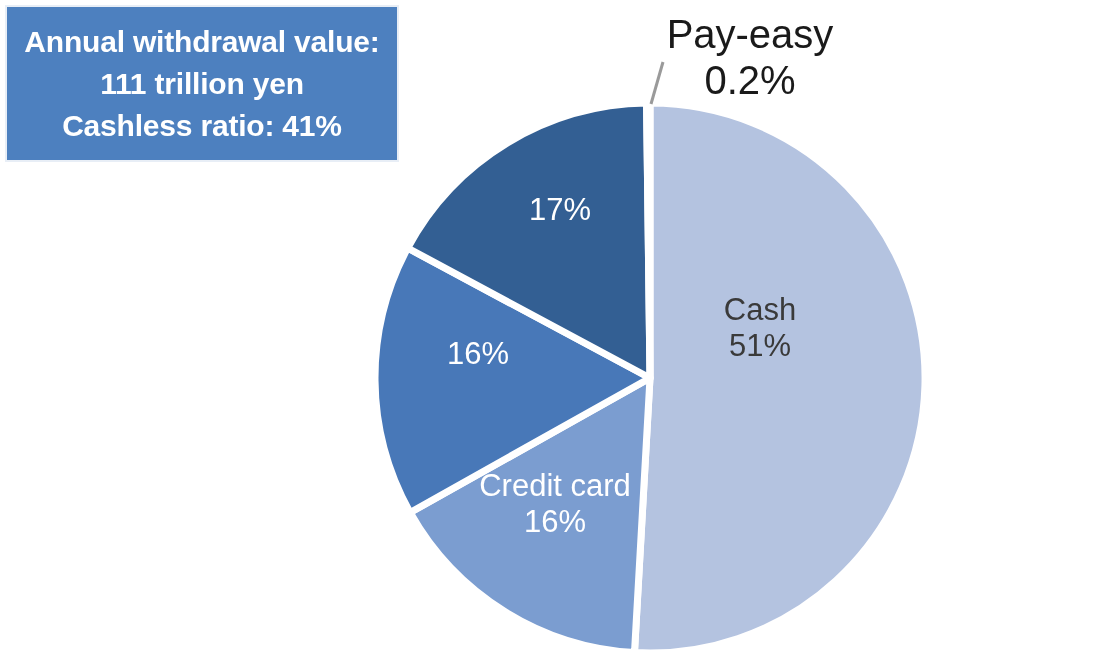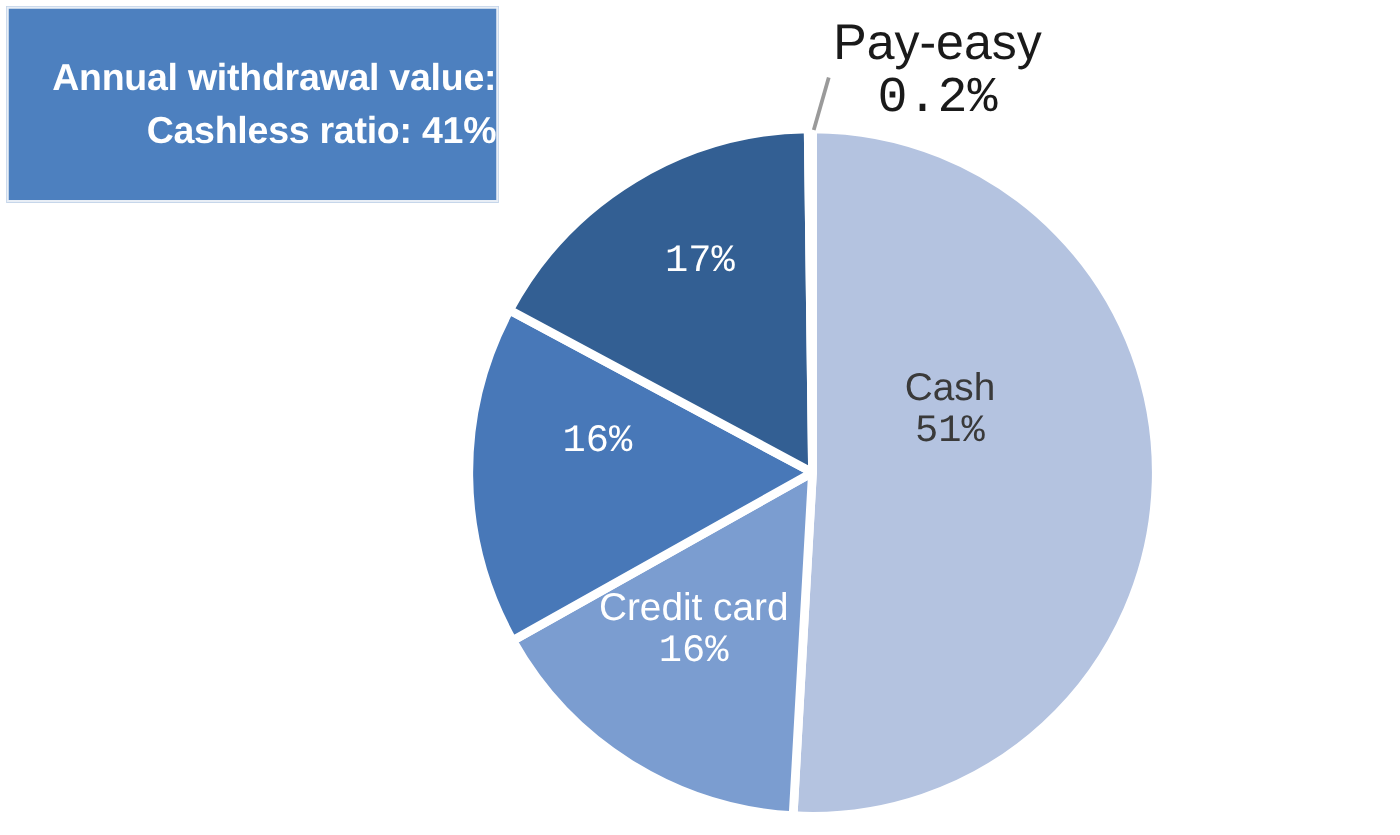--- a/index.html
+++ b/index.html
@@ -29,21 +29,21 @@
     position: absolute;
     left: 5px;
     top: 5px;
     width: 394px;
     height: 157px;
     background: #4d80bf;
     border: 2px solid #e8eef6;
     box-sizing: border-box;
     display: flex;
     flex-direction: column;
-    align-items: flex-end;
+    align-items: center;
     justify-content: center;
     color: #ffffff;
     font-weight: bold;
     font-size: 30px;
     line-height: 42px;
     letter-spacing: -0.2px;
     text-align: center;
     white-space: nowrap;
   }
   .info-line { display: block; }
@@ -61,21 +61,21 @@
   .slice-label {
     position: absolute;
     text-align: center;
     white-space: nowrap;
     line-height: 1.16;
     font-size: 31px;
     font-weight: normal;
     pointer-events: none;
   }
   .slice-label .lbl-name { display: block; }
-  .slice-label .lbl-val  { display: block; font-family: Liberation Mono, monospace; }
+  .slice-label .lbl-val  { display: block; }
 
   .label-light { color: #ffffff; }
   .label-dark  { color: #3a3a3a; }
 
   #label-cash {
     left: 660px;
     top: 292px;
     width: 200px;
     text-align: center;
   }
@@ -102,20 +102,21 @@
     font-size: 40px;
   }
 </style>
 </head>
 <body>
 
 <div id="chart-root">
 
   <div class="info-box">
     <span class="info-line">Annual withdrawal value:</span>
+    <span class="info-line">111 trillion yen</span>
     <span class="info-line">Cashless ratio: 41%</span>
   </div>
 
   <svg class="pie-svg" viewBox="0 0 1120 668">
     <g id="pie-slices">
         <path d="M 650 378 L 650.00 103.00 A 275 275 0 1 1 634.49 652.56 Z" fill="#b4c3e0" stroke="#ffffff" stroke-width="7" stroke-linejoin="round"></path>
         <path d="M 650 378 L 634.49 652.56 A 275 275 0 0 1 410.14 512.50 Z" fill="#7b9dd0" stroke="#ffffff" stroke-width="7" stroke-linejoin="round"></path>
         <path d="M 650 378 L 410.14 512.50 A 275 275 0 0 1 407.65 248.03 Z" fill="#4878b8" stroke="#ffffff" stroke-width="7" stroke-linejoin="round"></path>
         <path d="M 650 378 L 407.65 248.03 A 275 275 0 0 1 646.55 103.02 Z" fill="#335f93" stroke="#ffffff" stroke-width="7" stroke-linejoin="round"></path>
         <path d="M 650 378 L 646.55 103.02 A 275 275 0 0 1 650.00 103.00 Z" fill="#f2f2f2" stroke="#ffffff" stroke-width="7" stroke-linejoin="round"></path>

